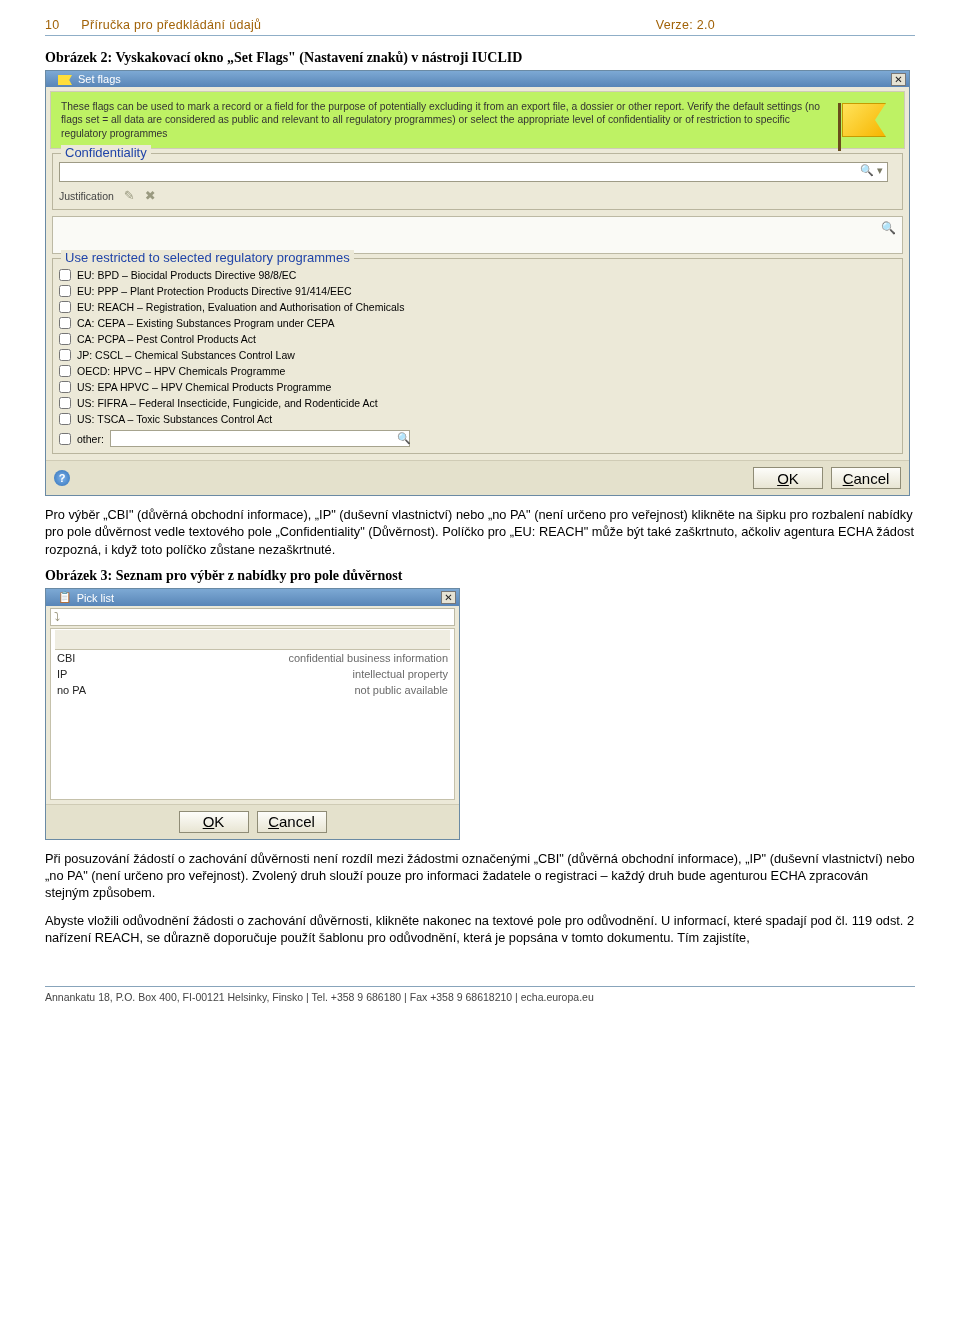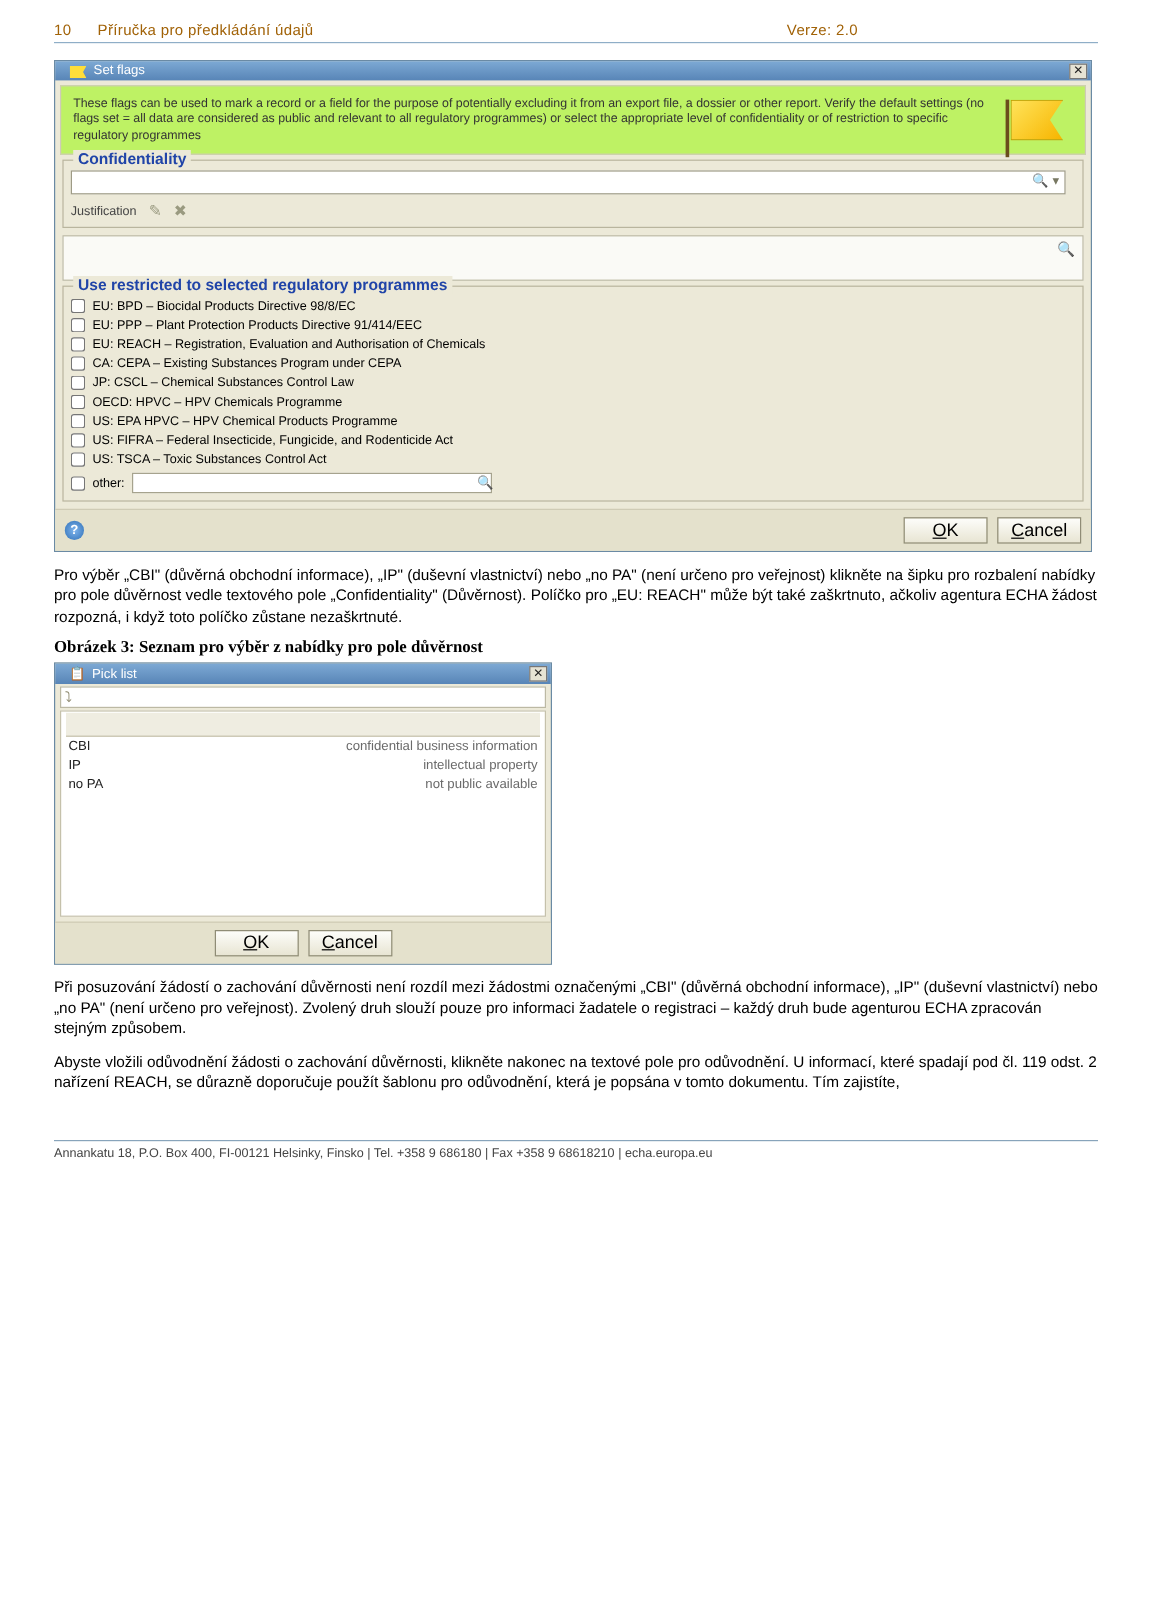--- a/index.html
+++ b/index.html
@@ -95,21 +95,21 @@
     padding: 8px 6px 6px 6px;
     position: relative;
     background: #ece9d8;
   }
   .group-title {
     position: absolute; top: -9px; left: 8px;
     background: #ece9d8;
     padding: 0 4px;
     font-size: 13px;
     color: #2044a8;
-    font-weight: bold;
+    font-weight: normal;
   }
   .conf-input {
     width: 99%;
     border: 1px solid #9e9b86;
     background: #fff;
     height: 20px;
     padding: 1px 20px 1px 3px;
     position: relative;
   }
   .conf-row { position: relative; }
@@ -199,20 +199,21 @@
 <div class="page">
 
   <div class="pg-header">
     <div>
       <span class="num">10</span>
       <span>Příručka pro předkládání údajů</span>
     </div>
     <span class="ver">Verze: 2.0</span>
   </div>
 
+  <p class="caption">Obrázek 2: Vyskakovací okno „Set Flags" (Nastavení znaků) v nástroji IUCLID</p>
 
   <div class="win">
     <div class="win-title">
       <span class="flag-mini"></span>
       <span>Set flags</span>
       <span class="close-btn">✕</span>
     </div>
     <div class="desc-area">
       <div style="flex:1">These flags can be used to mark a record or a field for the purpose of potentially excluding it from an export file, a dossier or other report. Verify the default settings (no flags set = all data are considered as public and relevant to all regulatory programmes) or select the appropriate level of confidentiality or of restriction to specific regulatory programmes</div>
       <div class="big-flag">
@@ -254,20 +255,24 @@
         <label>
             <input type="checkbox" style="">
             <span>EU: REACH – Registration, Evaluation and Authorisation of Chemicals</span>
           </label>
         <label>
             <input type="checkbox" style="">
             <span>CA: CEPA – Existing Substances Program under CEPA</span>
           </label>
         <label>
             <input type="checkbox" style="">
+            <span>CA: PCPA – Pest Control Products Act</span>
+          </label>
+        <label>
+            <input type="checkbox" style="">
             <span>JP: CSCL – Chemical Substances Control Law</span>
           </label>
         <label>
             <input type="checkbox" style="">
             <span>OECD: HPVC – HPV Chemicals Programme</span>
           </label>
         <label>
             <input type="checkbox" style="">
             <span>US: EPA HPVC – HPV Chemical Products Programme</span>
           </label>

